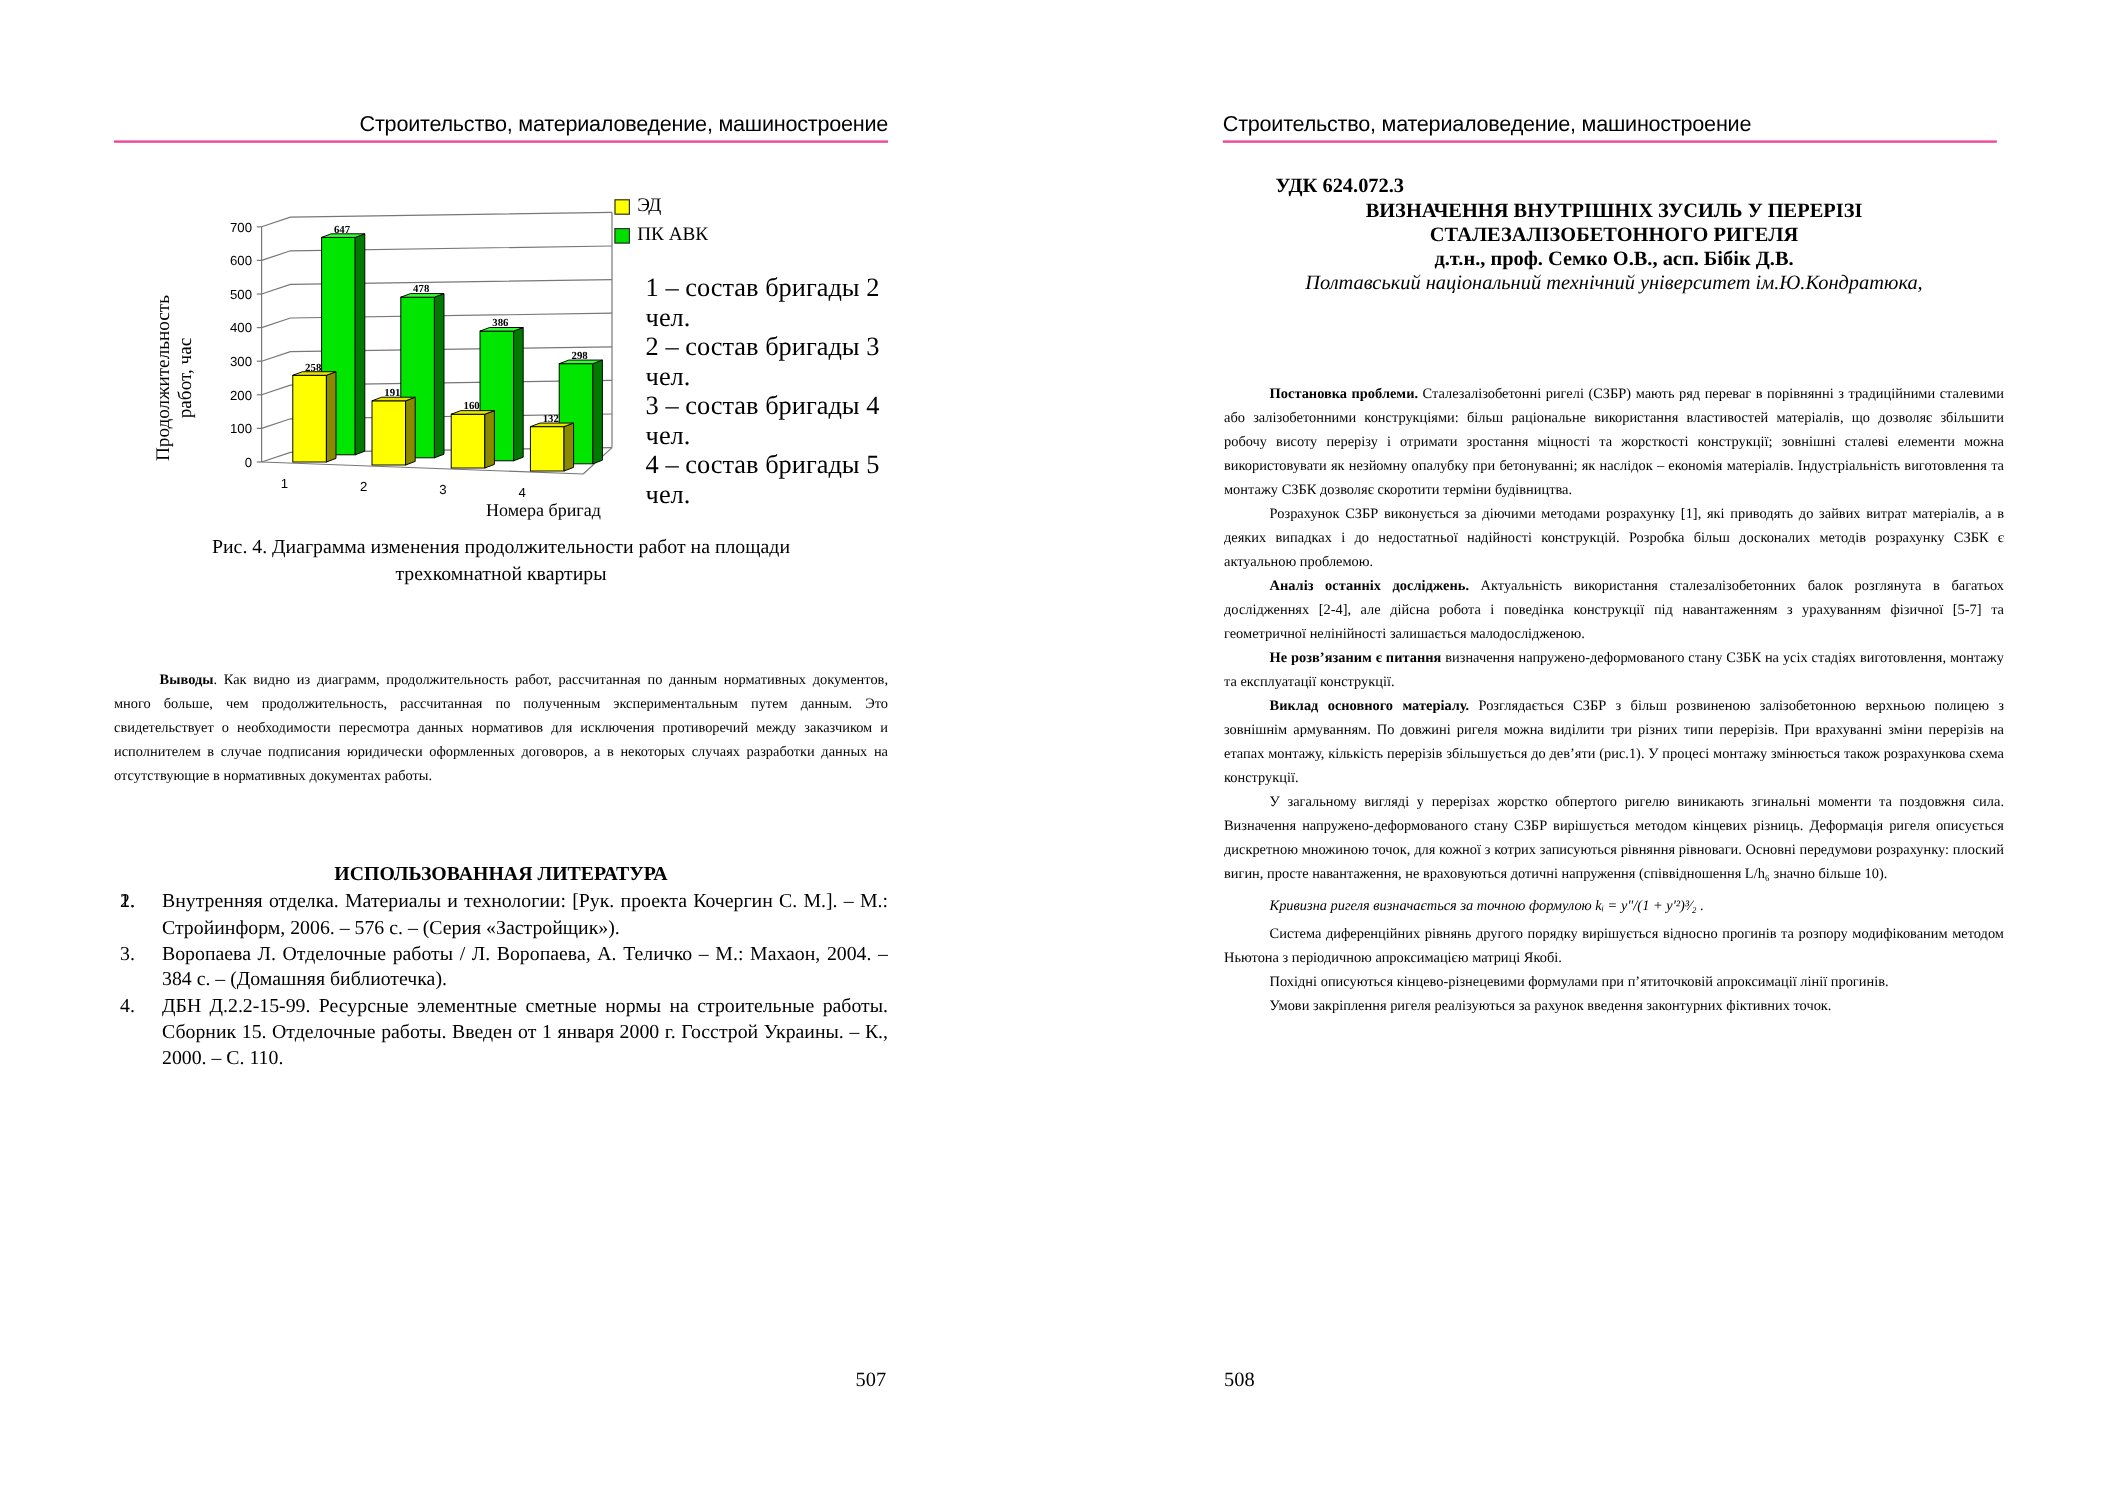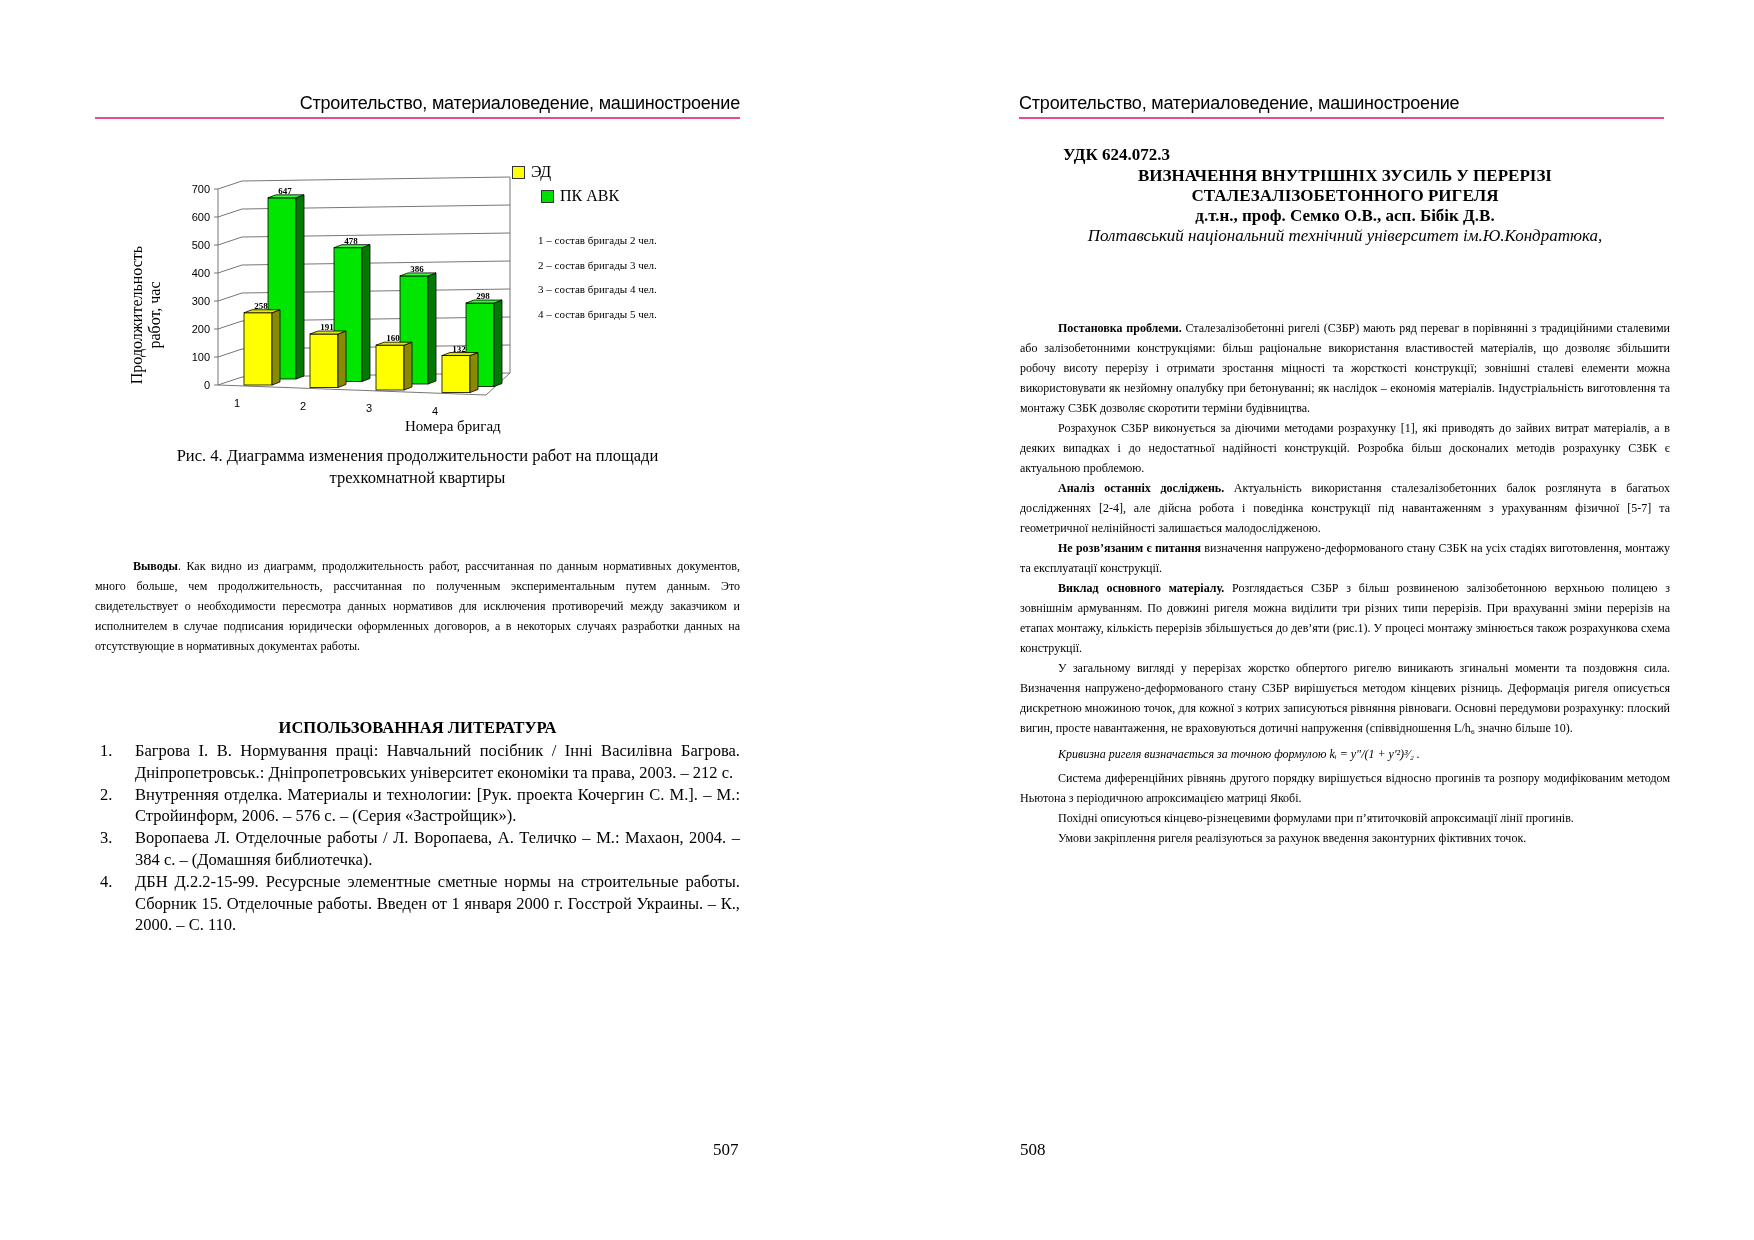--- a/index.html
+++ b/index.html
@@ -119,46 +119,46 @@
         <div>Продолжительность</div>
         <div>работ, час</div>
       </div>
     </div>
     
     <div style="position:absolute; left:372px; top:-10px; font-family:'Liberation Serif', serif; font-size:16px; line-height:24px;">
       <div style="display:flex; align-items:center;text-align:right;">
         <span style="display:inline-block; width:11px; height:11px; background:#FFFF00; border:1px solid #333; margin-right:6px;"></span>
         <span>ЭД</span>
       </div>
-      <div style="display:flex; align-items:center;margin-left:29px;">
+      <div style="display:flex; align-items:center;">
         <span style="display:inline-block; width:11px; height:11px; background:#00E000; border:1px solid #333; margin-right:6px;"></span>
         <span>ПК АВК</span>
       </div>
     </div>
-    <div style="position:absolute; left:398px; top:58px; font-family:'Liberation Serif', serif; font-size:11px; line-height:24.5px;">
+    <div style="position:absolute; left:398px; top:58px; font-family:'Liberation Serif', serif; font-size:22px; line-height:24.5px;">
       <div>1 – состав бригады 2 чел.</div>
       <div>2 – состав бригады 3 чел.</div>
       <div>3 – состав бригады 4 чел.</div>
       <div>4 – состав бригады 5 чел.</div>
     </div>
     <div style="position:absolute; left:265px; top:248px; font-family:'Liberation Serif', serif; font-size:15px;">Номера бригад</div>
   </div>
 
   <div class="caption">
     <div>Рис. 4. Диаграмма изменения продолжительности работ на площади</div>
     <div>трехкомнатной квартиры</div>
   </div>
 
   <div class="text" style="left:95px; top:510px; width:645px;">
     <p><b>Выводы</b><span>. Как видно из диаграмм, продолжительность работ, рассчитанная по данным нормативных документов, много больше, чем продолжительность, рассчитанная по полученным экспериментальным путем данным. Это свидетельствует о необходимости пересмотра данных нормативов для исключения противоречий между заказчиком и исполнителем в случае подписания юридически оформленных договоров, а в некоторых случаях разработки данных на отсутствующие в нормативных документах работы.</span></p>
   </div>
 
   <div class="refs-title">ИСПОЛЬЗОВАННАЯ ЛИТЕРАТУРА</div>
   <ol class="refs">
-    <li><span class="num">1.</span><span>Багрова І. В. Нормування праці: Навчальний посібник / Інні Василівна Багрова. Дніпропетровськ.: Дніпропетровських університет економіки та права, 2003. – 212 с.</span></li>
+    <li><span class="num">1.</span></li>
     <li><span class="num">2.</span><span>Внутренняя отделка. Материалы и технологии: [Рук. проекта Кочергин С. М.]. – М.: Стройинформ, 2006. – 576 с. – (Серия «Застройщик»).</span></li>
     <li><span class="num">3.</span><span>Воропаева Л. Отделочные работы / Л. Воропаева, А. Теличко – М.: Махаон, 2004. – 384 с. – (Домашняя библиотечка).</span></li>
     <li><span class="num">4.</span><span>ДБН Д.2.2-15-99. Ресурсные элементные сметные нормы на строительные работы. Сборник 15. Отделочные работы. Введен от 1 января 2000 г. Госстрой Украины. – К., 2000. – С. 110.</span></li>
   </ol>
 
   <div class="page-num" style="left:713px;">507</div>
 </div>
 
 <div class="page right">
   <div class="running-head">Строительство, материаловедение, машиностроение</div>

